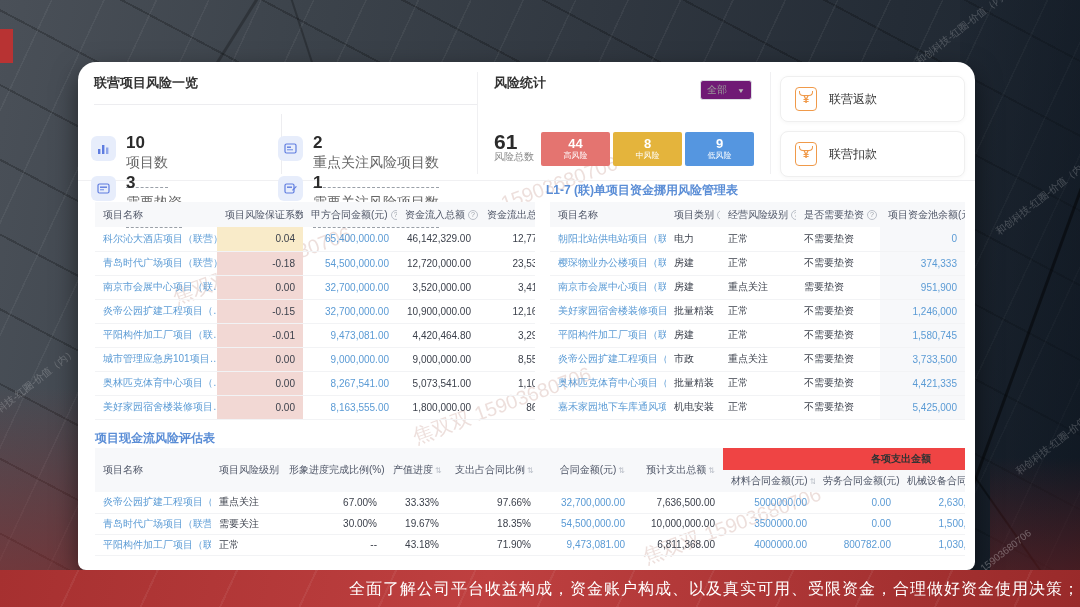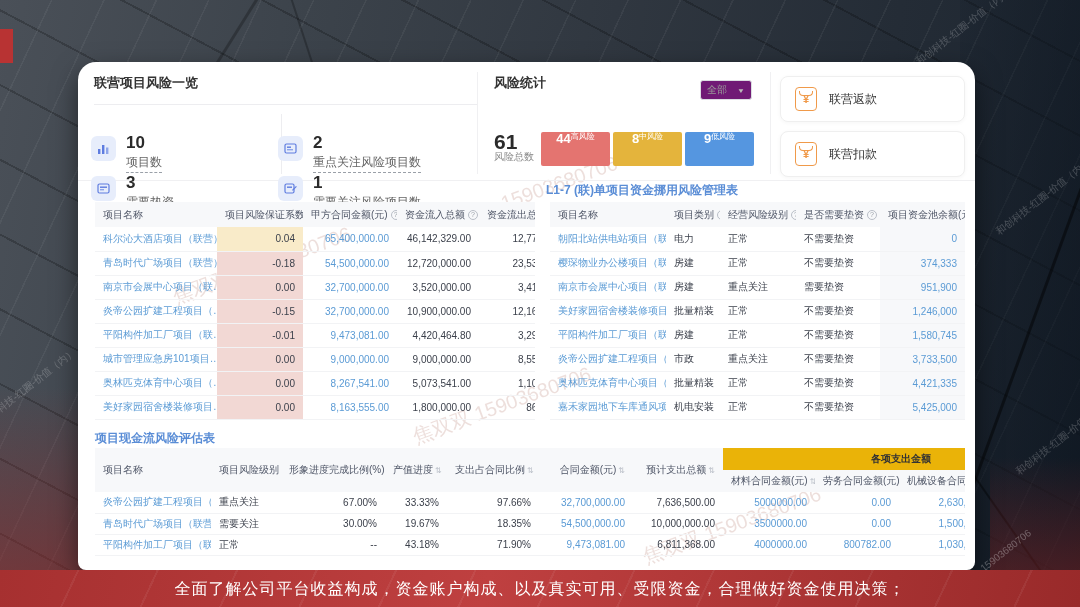--- a/index.html
+++ b/index.html
@@ -27,48 +27,48 @@
   .title-accent-bar{position:absolute;left:0;top:29px;width:13px;height:34px;background:#b83333;}
   .page-title{position:absolute;left:34px;top:28px;font-size:27px;font-weight:bold;letter-spacing:1px;white-space:nowrap;}
   .page-title .t-white{color:#f3f3f5;}
   .page-title .t-accent{color:#eec3a5;}
 
   
   .footer-bar{position:absolute;left:0;top:570px;width:1080px;height:37px;
     background:linear-gradient(100deg,#a63030 0%,#bf4040 45%,#992a2a 100%);}
   .footer-bar::before{content:"";position:absolute;inset:0;
     background:repeating-linear-gradient(115deg,transparent 0 70px,rgba(255,255,255,0.06) 70px 72px);}
-  .footer-text{position:relative;display:block;text-align:center;line-height:37px;color:#fff;font-size:16px;letter-spacing:1px;}
+  .footer-text{position:relative;display:block;text-align:right;line-height:37px;color:#fff;font-size:16px;letter-spacing:1px;}
 
   
   .panel{position:absolute;left:78px;top:62px;width:897px;height:508px;background:#fff;
     border-radius:18px 18px 8px 8px;box-shadow:0 10px 26px rgba(0,0,0,0.5);overflow:hidden;}
 
   .sec-title{font-size:13px;font-weight:bold;color:#333;}
   .tbl-title{font-size:12px;font-weight:bold;color:#5a8dd6;}
 
   
   .ov{position:absolute;left:16px;top:12px;width:383px;}
   .ov-rule{position:absolute;left:16px;top:42px;width:383px;height:1px;background:#ededf0;}
   .ov-vline{position:absolute;left:203px;top:52px;width:1px;height:60px;background:#ededf0;}
   .sec-vline1{position:absolute;left:399px;top:10px;width:1px;height:102px;background:#f0f0f2;}
   .sec-vline2{position:absolute;left:692px;top:10px;width:1px;height:102px;background:#f0f0f2;}
   .top-rule{position:absolute;left:0;top:118px;width:897px;height:1px;background:#f0f0f2;}
   .stat-grid{position:absolute;left:9px;top:50px;width:383px;display:grid;grid-template-columns:187px 187px;grid-row-gap:8px;margin-top:20px;}
   .stat-item{display:flex;align-items:flex-start;height:30px;margin-top:2px;}
   .stat-icon{width:25px;height:25px;border-radius:6px;background:#e7edfb;display:flex;align-items:center;justify-content:center;margin:2px 10px 0 4px;flex:0 0 25px;}
   .stat-val{font-size:17px;font-weight:bold;color:#2b2b2b;line-height:17px;}
-  .stat-label{font-size:12px;color:#666;border-bottom:1px dashed #9aa0a8;padding-bottom:1px;margin-top:2px;display:inline-block;cursor:pointer;}
+  .stat-label{font-size:14px;color:#666;border-bottom:1px dashed #9aa0a8;padding-bottom:15px;margin-top:2px;display:inline-block;cursor:pointer;}
 
   
   .rs-title{position:absolute;left:416px;top:12px;}
   .rs-total{position:absolute;left:416px;top:68px;font-size:21px;font-weight:bold;color:#2b2b2b;}
   .rs-total-label{position:absolute;left:416px;top:88px;font-size:10px;color:#888;text-align:center;}
   .rs-boxes{position:absolute;left:463px;top:70px;display:flex;gap:3px;}
-  .rs-box{width:69px;height:34px;border-radius:2px;color:#fff;text-align:center;display:flex;flex-direction:row;justify-content:center;}
+  .rs-box{width:69px;height:34px;border-radius:2px;color:#fff;text-align:center;display:flex;flex-direction:column;justify-content:center;}
   .rs-box .v{font-size:13px;font-weight:bold;line-height:14px;}
   .rs-box .l{font-size:8px;line-height:10px;}
   .rs-filter{position:absolute;left:622px;top:18px;width:52px;height:20px;border:1px solid #dcdee2;border-radius:3px;
     font-size:10px;color:#999;display:flex;align-items:center;justify-content:space-between;padding:0 6px;cursor:pointer;background:#701a75;}
   .rs-filter .chev{font-size:8px;color:#bbb;transform:scaleY(0.8);}
 
   
   .action-col{position:absolute;left:702px;top:14px;width:185px;}
   .action-card{height:46px;border:1px solid #efefef;border-radius:8px;box-shadow:0 1px 4px rgba(0,0,0,0.04);
     display:flex;align-items:center;margin-bottom:9px;background:#fff;cursor:pointer;}
@@ -76,21 +76,21 @@
     display:flex;align-items:center;justify-content:center;color:#f09a4a;font-size:11px;font-weight:bold;flex:0 0 22px;}
   .env-icon::before{content:"";position:absolute;top:3px;left:3px;right:3px;height:4px;border:1px solid #f09a4a;border-top:none;border-radius:0 0 4px 4px;}
   .action-label{font-size:12px;color:#333;}
 
   
   .tblwrap{position:absolute;overflow:hidden;}
   table{border-collapse:collapse;table-layout:fixed;}
   th,td{font-size:10px;padding:0 8px;white-space:nowrap;overflow:hidden;}
   thead th{background:#f7f8fa;color:#4e5566;font-weight:normal;height:25px;text-align:left;}
   thead th.num{text-align:right;}
-  thead th.group-th{background:#eab308;text-align:right;padding-right:60px;color:#333;font-weight:bold;}
+  thead th.group-th{background:#ef4444;text-align:right;padding-right:60px;color:#333;font-weight:bold;}
   tbody td{height:24px;border-bottom:1px solid #f2f3f5;color:#3a3f4a;}
   td.num,th.num{text-align:right;}
   td.blue{color:#5b9bd5;}
   td .plink{color:#5b9bd5;cursor:pointer;}
   td.coef-yellow{background:#f9ebc9;}
   td.coef-red{background:#f2d8d4;}
   td.balcol{background:#f7f8fa;}
   .info-ic{display:inline-flex;width:10px;height:10px;border:1px solid #b9bec7;border-radius:50%;font-size:7px;color:#9aa0a8;
     align-items:center;justify-content:center;vertical-align:middle;margin-left:3px;}
   .sort-ic{font-size:8px;color:#b9bec7;margin-left:2px;vertical-align:middle;}

